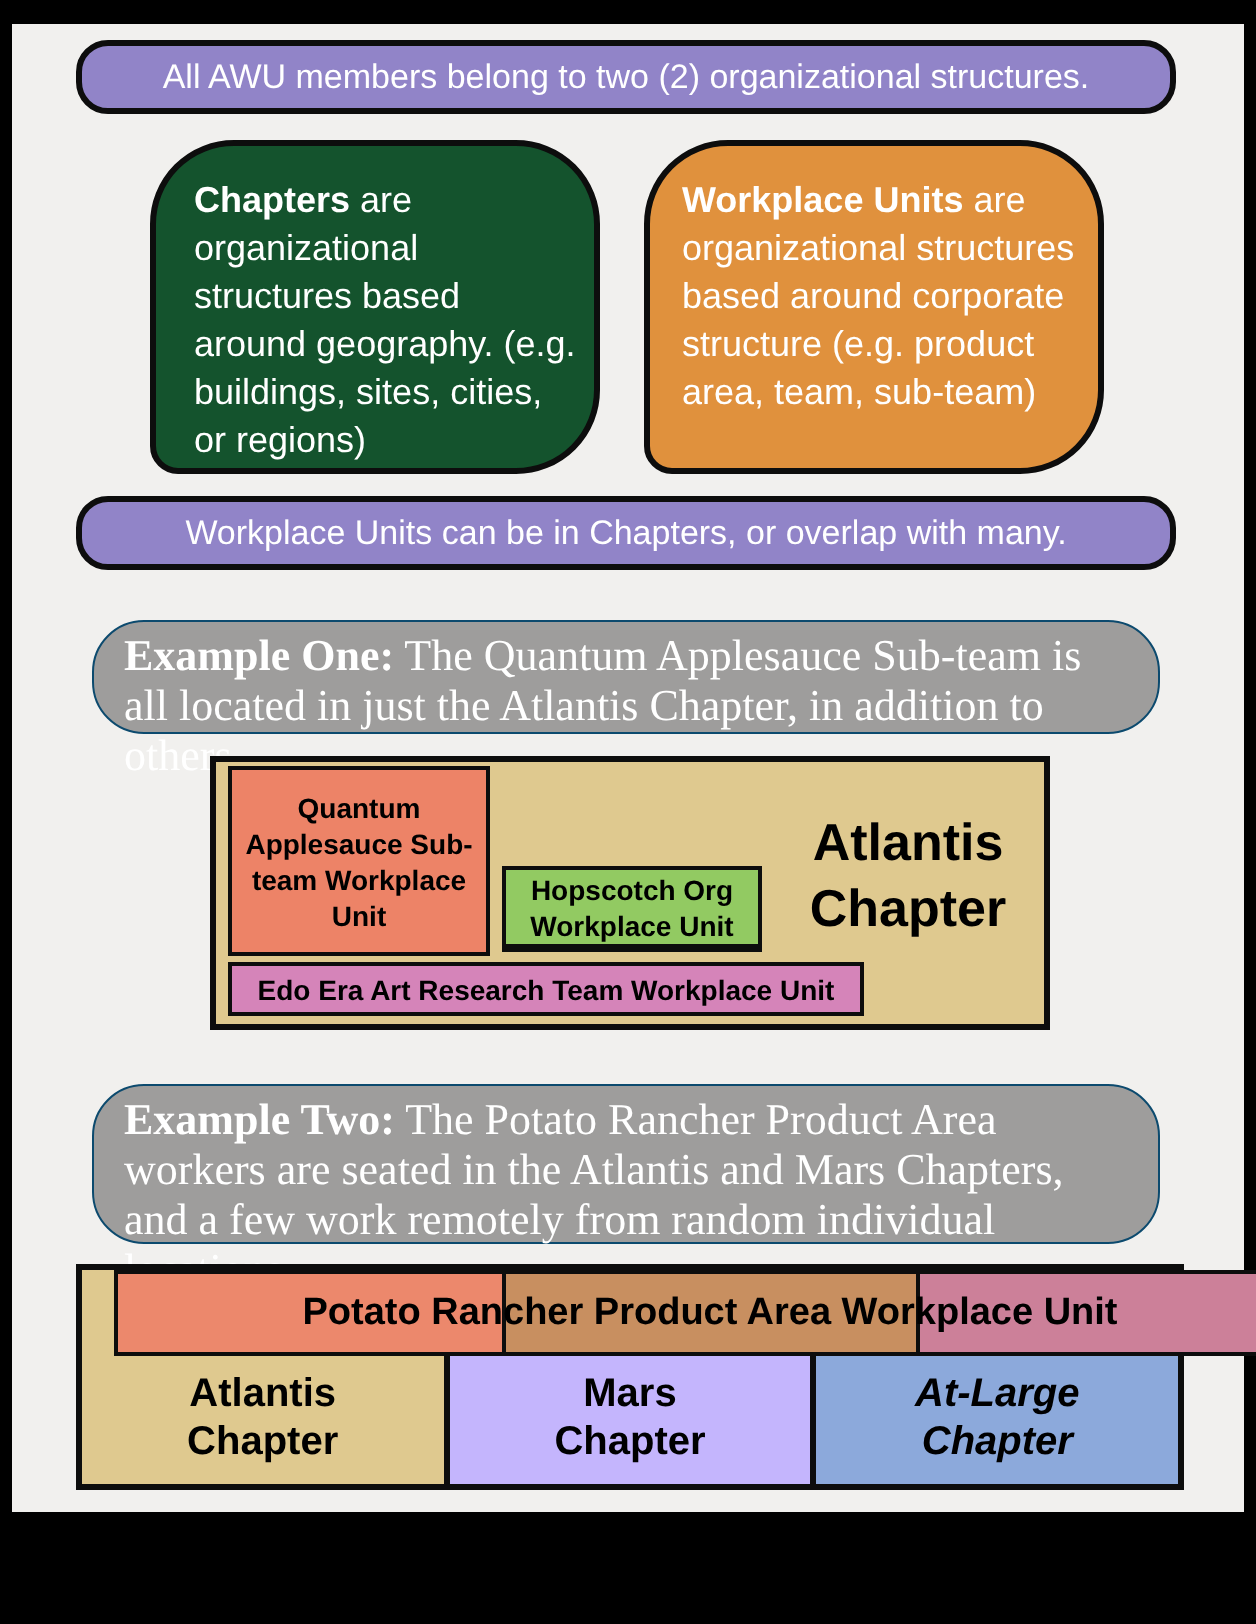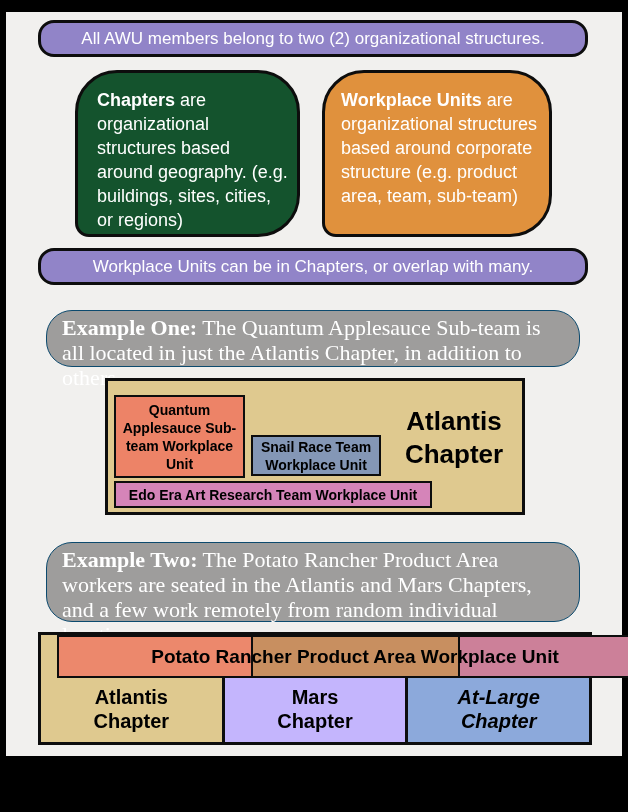--- a/index.html
+++ b/index.html
@@ -81,21 +81,21 @@
   }
   .unit{
     position:absolute;
     border:2px solid #0d0d0d;
     box-sizing:border-box;
     font-weight:bold;color:#000000;
     display:flex;align-items:center;justify-content:center;
     text-align:center;
     font-size:14px;line-height:18px;
   }
-  .unit-quantum{left:6px;top:14px;width:131px;height:83px;background:#ed8367;}
+  .unit-quantum{left:6px;top:2px;width:131px;height:95px;background:#ed8367;}
   .unit-snail{left:143px;top:6px;width:130px;height:41px;background:#8497b6;margin-top:48px;}
   .unit-hopscotch{left:143px;top:52px;width:130px;height:41px;background:#92ca62;}
   .unit-edo{left:6px;top:100px;width:318px;height:27px;background:#d584b9;white-space:nowrap;font-size:14px;}
   .atlantis-label{
     position:absolute;left:280px;top:24px;width:132px;
     font-weight:bold;font-size:26px;line-height:33px;
     color:#000000;text-align:center;
   }
   
   .overlap-diagram{
@@ -156,20 +156,21 @@
 
     <div class="pill pill-overlap">Workplace Units can be in Chapters, or overlap with many.</div>
 
     <div class="example ex-one">
       <span class="bold">Example One:</span><span> The Quantum Applesauce Sub-team is all located in just the Atlantis Chapter, in addition to others.</span>
     </div>
 
     <div class="atlantis">
       <div class="unit unit-quantum">Quantum Applesauce Sub-team Workplace Unit</div>
       <div class="unit unit-snail">Snail Race Team Workplace Unit</div>
+      <div class="unit unit-hopscotch">Hopscotch Org Workplace Unit</div>
       <div class="unit unit-edo">Edo Era Art Research Team Workplace Unit</div>
       <div class="atlantis-label">Atlantis Chapter</div>
     </div>
 
     <div class="example ex-two">
       <span class="bold">Example Two:</span><span> The Potato Rancher Product Area workers are seated in the Atlantis and Mars Chapters, and a few work remotely from random individual locations.</span>
     </div>
 
     <div class="overlap-diagram">
       <div class="chapter ch-atlantis">

